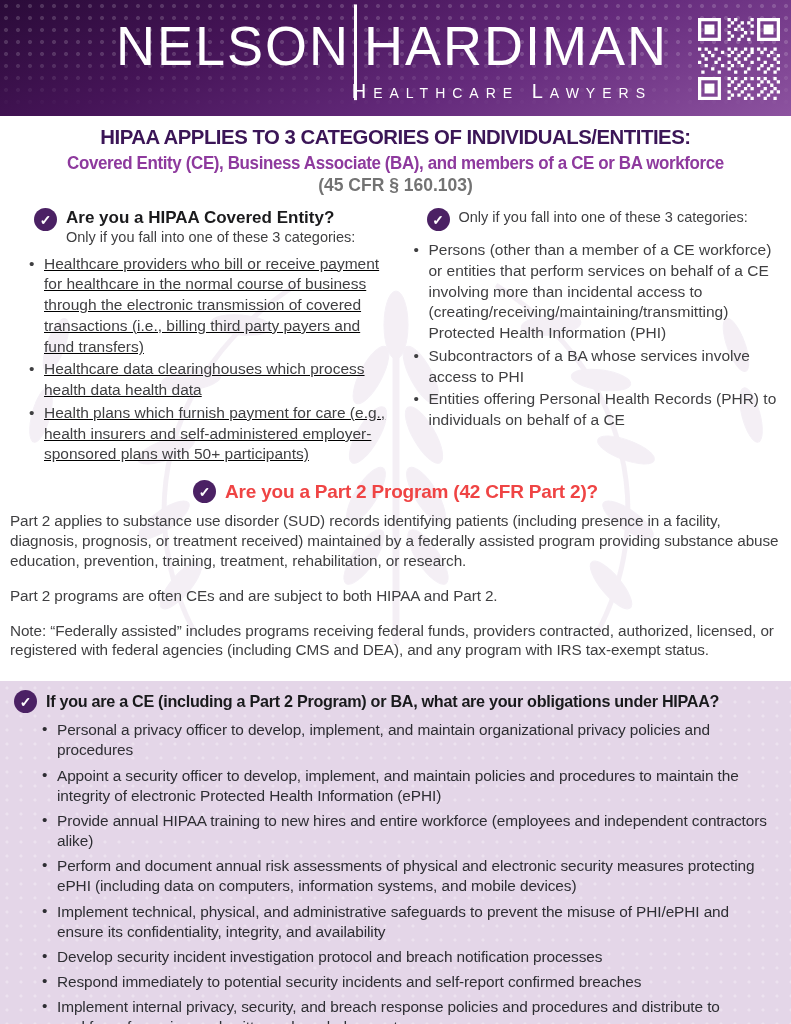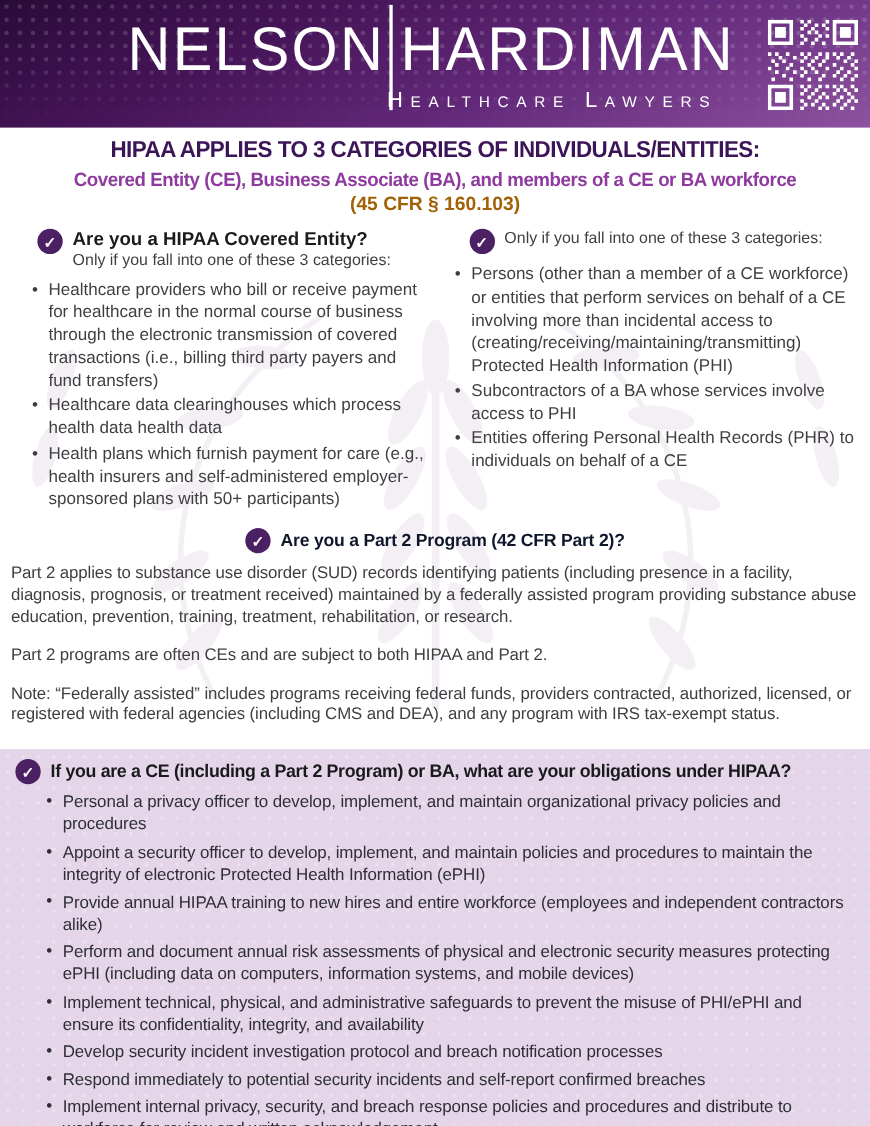--- a/index.html
+++ b/index.html
@@ -40,21 +40,21 @@
   
   .title-block { position:relative; z-index:2; text-align:center; padding-top:9px; flex:none; }
   .title-block h1 {
     color:#3b1557; font-size:21px; font-weight:bold; letter-spacing:-0.5px;
     white-space:nowrap; transform:scaleX(0.97); transform-origin:50% 50%;
   }
   .title-sub {
     color:#8e3a9e; font-size:17.5px; font-weight:bold; letter-spacing:-0.4px;
     white-space:nowrap; transform:scaleX(0.97); transform-origin:50% 50%; margin-top:4px;
   }
-  .title-cite { color:#a16207; font-size:17.5px; font-weight:bold; margin-top:1px; }
+  .title-cite { color:#737373; font-size:17.5px; font-weight:bold; margin-top:1px; }
 
   
   .watermark {
     position:absolute; left:50%; top:165px; transform:translateX(-50%);
     width:760px; height:505px; z-index:0; opacity:0.07; pointer-events:none;
   }
 
   
   .check {
     width:23px; height:23px; border-radius:50%; background:#4b2164; color:#fff;
@@ -67,32 +67,32 @@
     position:relative; z-index:1; flex:none;
     display:grid; grid-template-columns:1fr 1fr; column-gap:10px;
     padding:12px 6px 0 6px; min-height:278px;
   }
   .col-head { display:flex; align-items:flex-start; gap:9px; }
   .col-ce .col-head { margin-left:28px; }
   .col-ba .col-head { margin-left:26px; }
   .col-head h3 { font-size:17px; font-weight:bold; color:#1b1b1d; line-height:1.15; }
   .col-head .sub { font-size:14.5px; color:#3f3f41; margin-top:1px; }
   .col ul { list-style:none; margin-top:9px; }
-  .col-ce ul { padding-left:22px; padding-right:2px; }
+  .col-ce ul { padding-left:22px; padding-right:2px;text-decoration:underline; }
   .col-ba ul { padding-left:12px; padding-right:2px; }
   .col li {
     position:relative; padding-left:16px; font-size:15.5px; line-height:1.34;
     color:#3f3f41; margin-bottom:2px;
   }
   .col li::before { content:"•"; position:absolute; left:1px; top:0; color:#3f3f41; }
 
   
   .part2 { position:relative; z-index:1; flex:none; padding:4px 10px 0 10px; }
   .part2-head { display:flex; align-items:center; justify-content:center; gap:9px; margin:2px 0 8px 0; }
-  .part2-head h3 { font-size:16px; font-weight:bold; color:#0f172a; letter-spacing:-0.2px; }
+  .part2-head h3 { font-size:19px; font-weight:bold; color:#ef4444; letter-spacing:-0.2px; }
   .part2 p { font-size:15.3px; line-height:1.3; color:#3f3f41; margin-bottom:15px; letter-spacing:-0.1px; }
   .part2 p:last-child { margin-bottom:12px; }
 
   
   .obligations {
     position:relative; z-index:2; flex:1; margin-top:9px;
     background:#e4d6e8; padding:9px 12px 10px 14px;
     background-image:radial-gradient(rgba(255,255,255,0.30) 1.3px, transparent 1.8px);
     background-size:14px 14px;
   }

